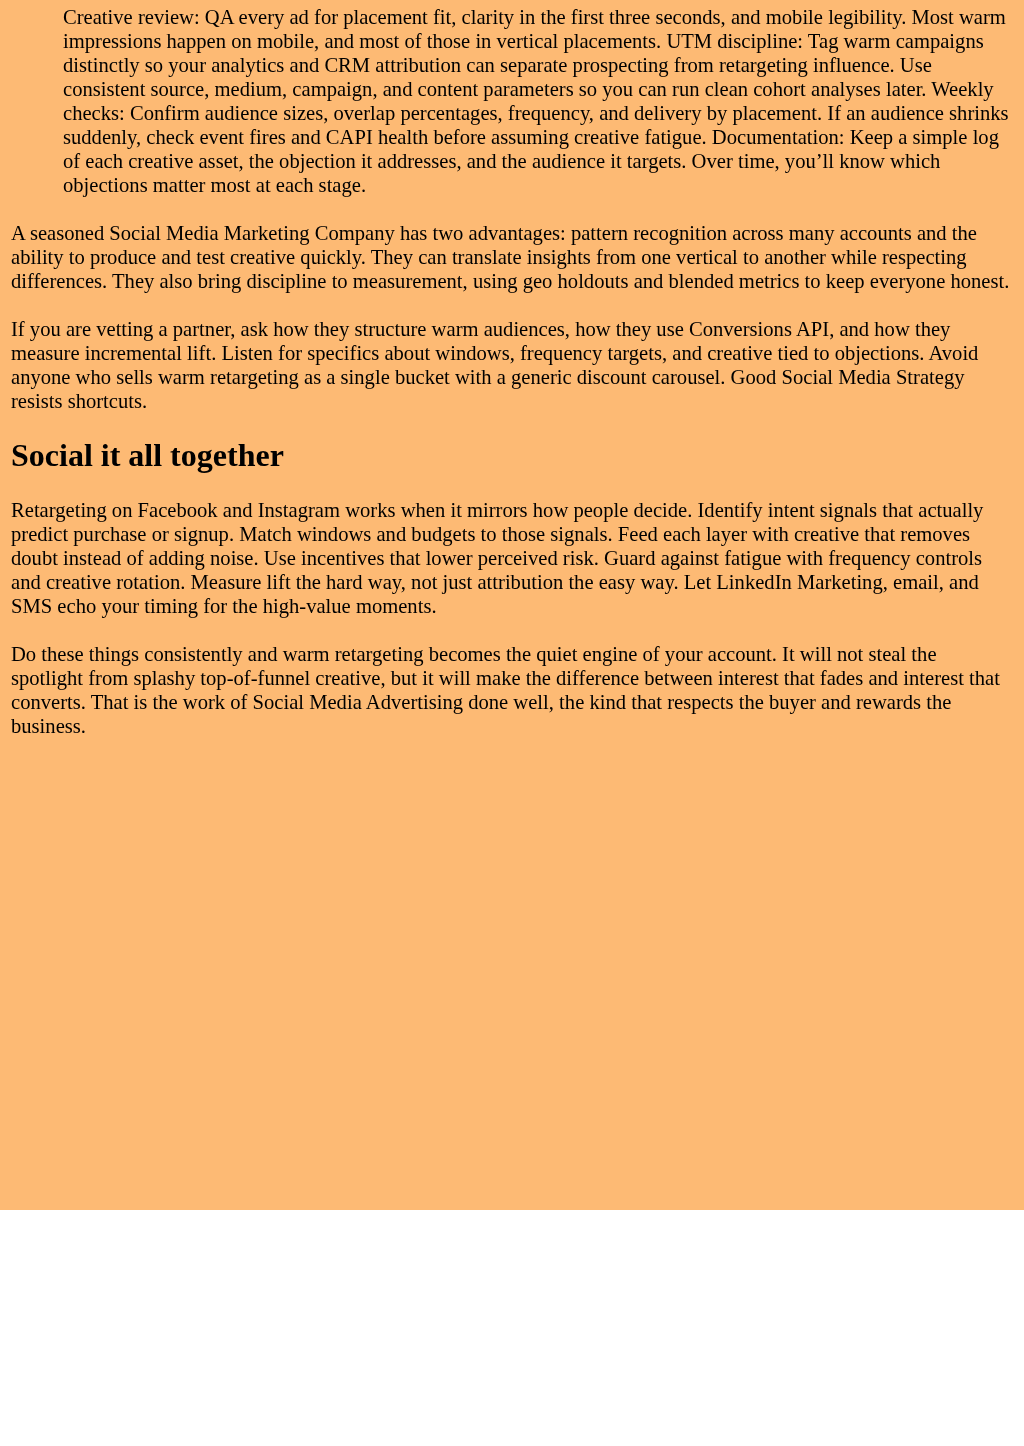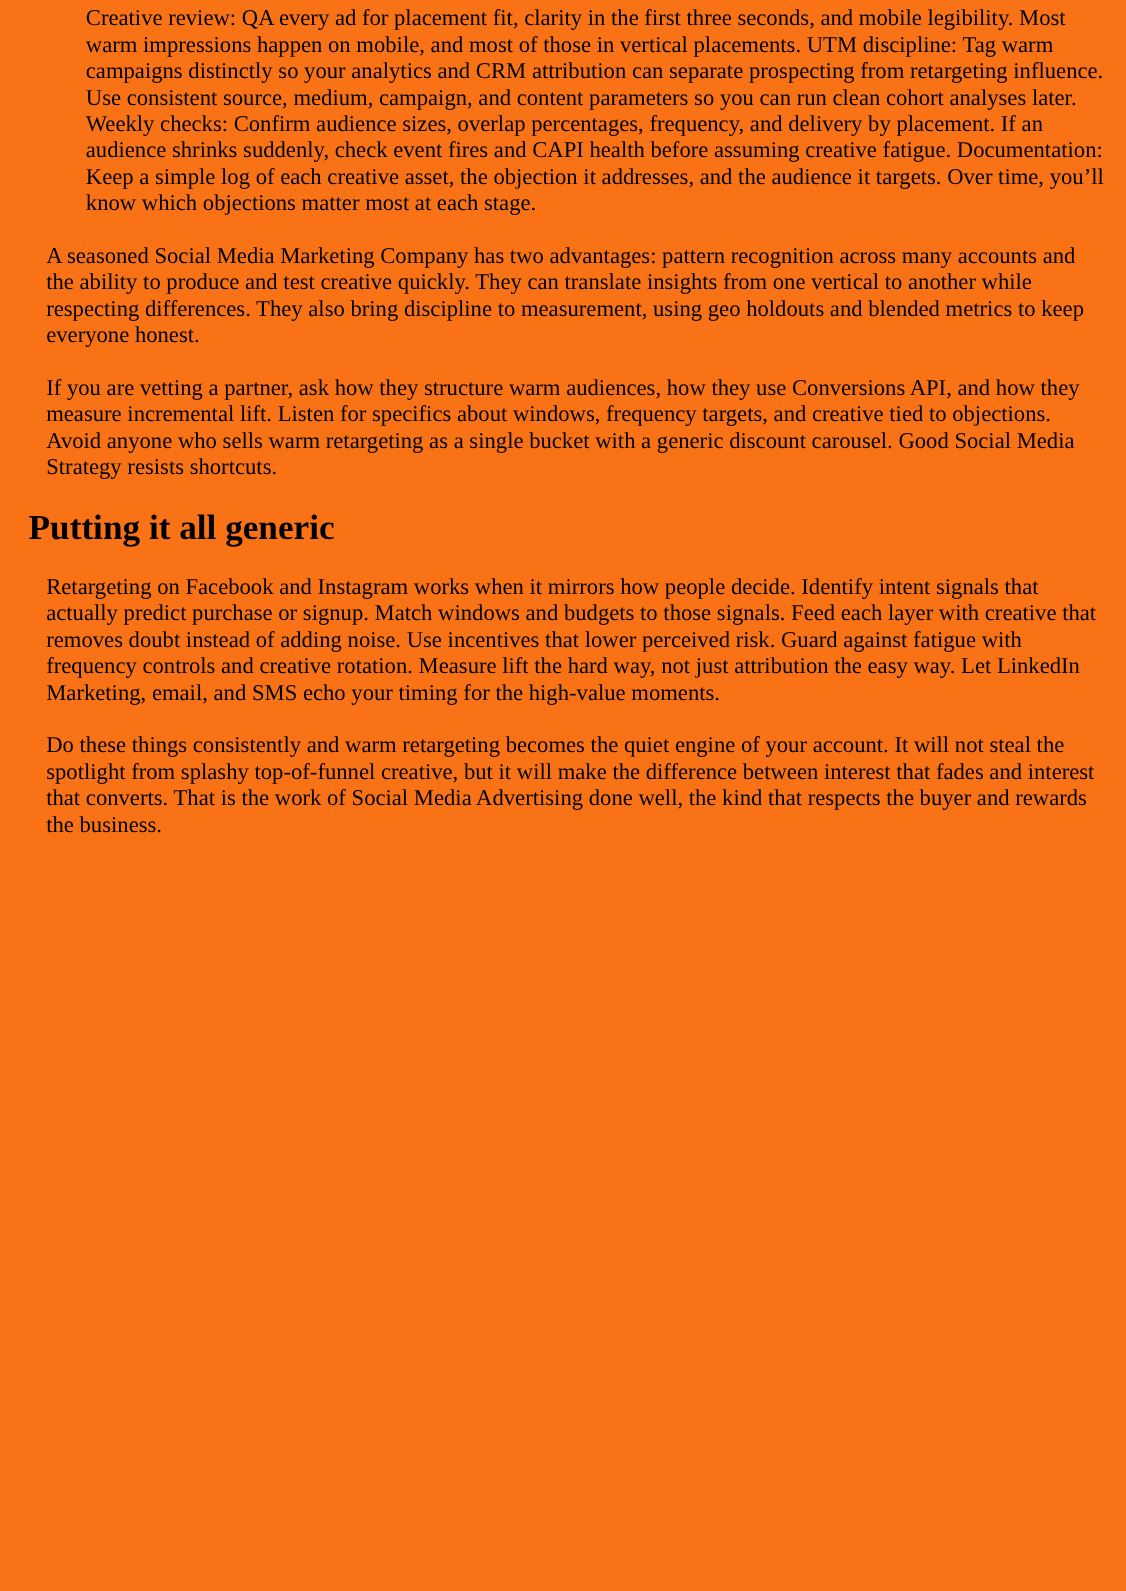--- a/index.html
+++ b/index.html
@@ -3,55 +3,55 @@
   <meta charset="utf-8">
   <style>
     html, body {
       margin: 0;
       padding: 0;
       background: #ffffff;
     }
     .page {
       position: relative;
       width: 1024px;
-      height: 1446px;
+      height: 1210px;
       box-sizing: border-box;
-      background: #f97316;
+      background: #fdba74;
       color: #000000;
       font-family: "Liberation Serif", "DejaVu Serif", serif;
       font-size: 20.6px;
       line-height: 24px;
-      padding: 5px 11px 0 26px;
+      padding: 5px 11px 0 11px;
       overflow: hidden;
     }
     .continuation {
       margin: 0 0 0 52px;
     }
     h2.section-heading {
       font-family: "Liberation Serif", "DejaVu Serif", serif;
       font-size: 32px;
       line-height: 37px;
       font-weight: bold;
       margin: 16px 0 18px 0;
     }
     p.body-paragraph {
-      margin: 24px 16px;
+      margin: 24px 0;
     }
   </style>
 </head>
 <body>
 
 <div class="page">
 
   <div class="continuation">Creative review: QA every ad for placement fit, clarity in the first three seconds, and mobile legibility. Most warm impressions happen on mobile, and most of those in vertical placements. UTM discipline: Tag warm campaigns distinctly so your analytics and CRM attribution can separate prospecting from retargeting influence. Use consistent source, medium, campaign, and content parameters so you can run clean cohort analyses later. Weekly checks: Confirm audience sizes, overlap percentages, frequency, and delivery by placement. If an audience shrinks suddenly, check event fires and CAPI health before assuming creative fatigue. Documentation: Keep a simple log of each creative asset, the objection it addresses, and the audience it targets. Over time, you’ll know which objections matter most at each stage.</div>
 
 
   <p class="body-paragraph">A seasoned Social Media Marketing Company has two advantages: pattern recognition across many accounts and the ability to produce and test creative quickly. They can translate insights from one vertical to another while respecting differences. They also bring discipline to measurement, using geo holdouts and blended metrics to keep everyone honest.</p>
 
   <p class="body-paragraph">If you are vetting a partner, ask how they structure warm audiences, how they use Conversions API, and how they measure incremental lift. Listen for specifics about windows, frequency targets, and creative tied to objections. Avoid anyone who sells warm retargeting as a single bucket with a generic discount carousel. Good Social Media Strategy resists shortcuts.</p>
 
-  <h2 class="section-heading">Putting it all generic</h2>
+  <h2 class="section-heading">Social it all together</h2>
 
   <p class="body-paragraph">Retargeting on Facebook and Instagram works when it mirrors how people decide. Identify intent signals that actually predict purchase or signup. Match windows and budgets to those signals. Feed each layer with creative that removes doubt instead of adding noise. Use incentives that lower perceived risk. Guard against fatigue with frequency controls and creative rotation. Measure lift the hard way, not just attribution the easy way. Let LinkedIn Marketing, email, and SMS echo your timing for the high-value moments.</p>
 
   <p class="body-paragraph">Do these things consistently and warm retargeting becomes the quiet engine of your account. It will not steal the spotlight from splashy top-of-funnel creative, but it will make the difference between interest that fades and interest that converts. That is the work of Social Media Advertising done well, the kind that respects the buyer and rewards the business.</p>
 
 </div>
 
 </body></html>

